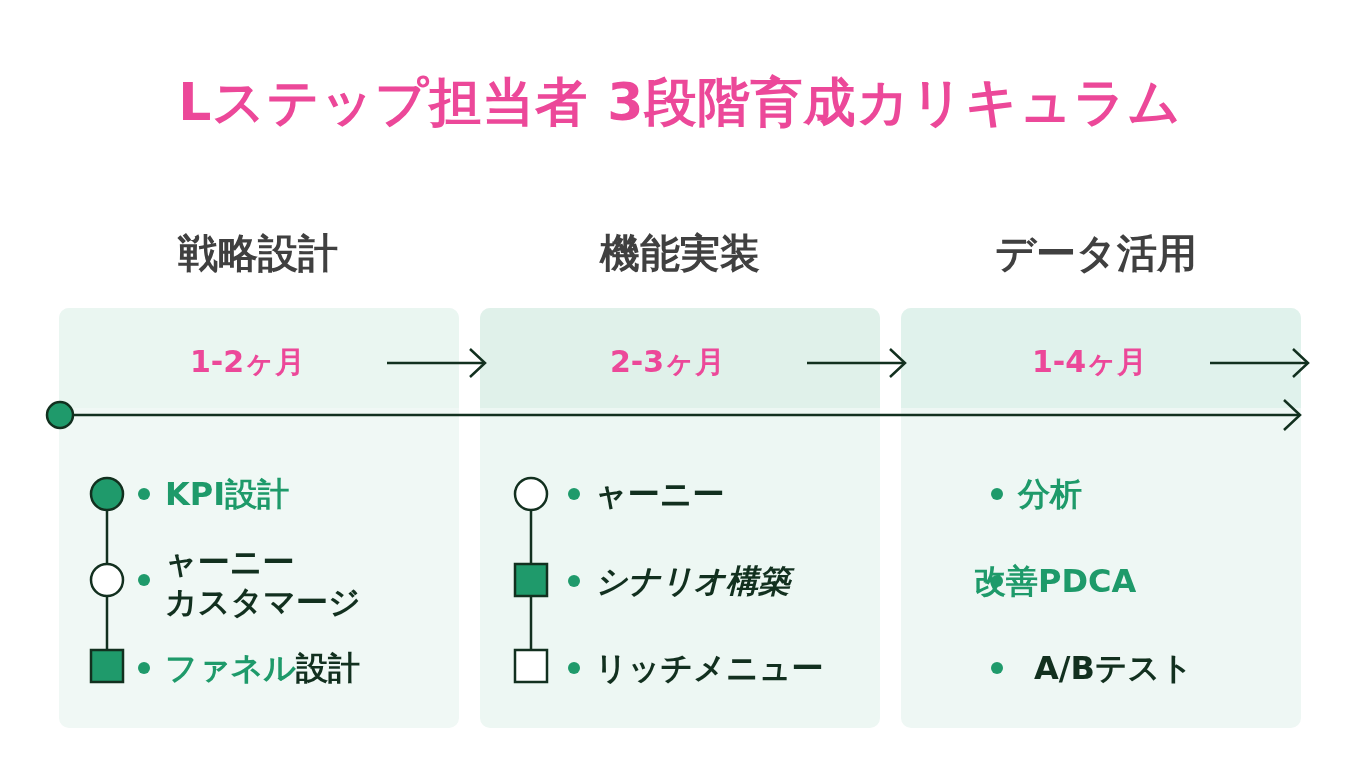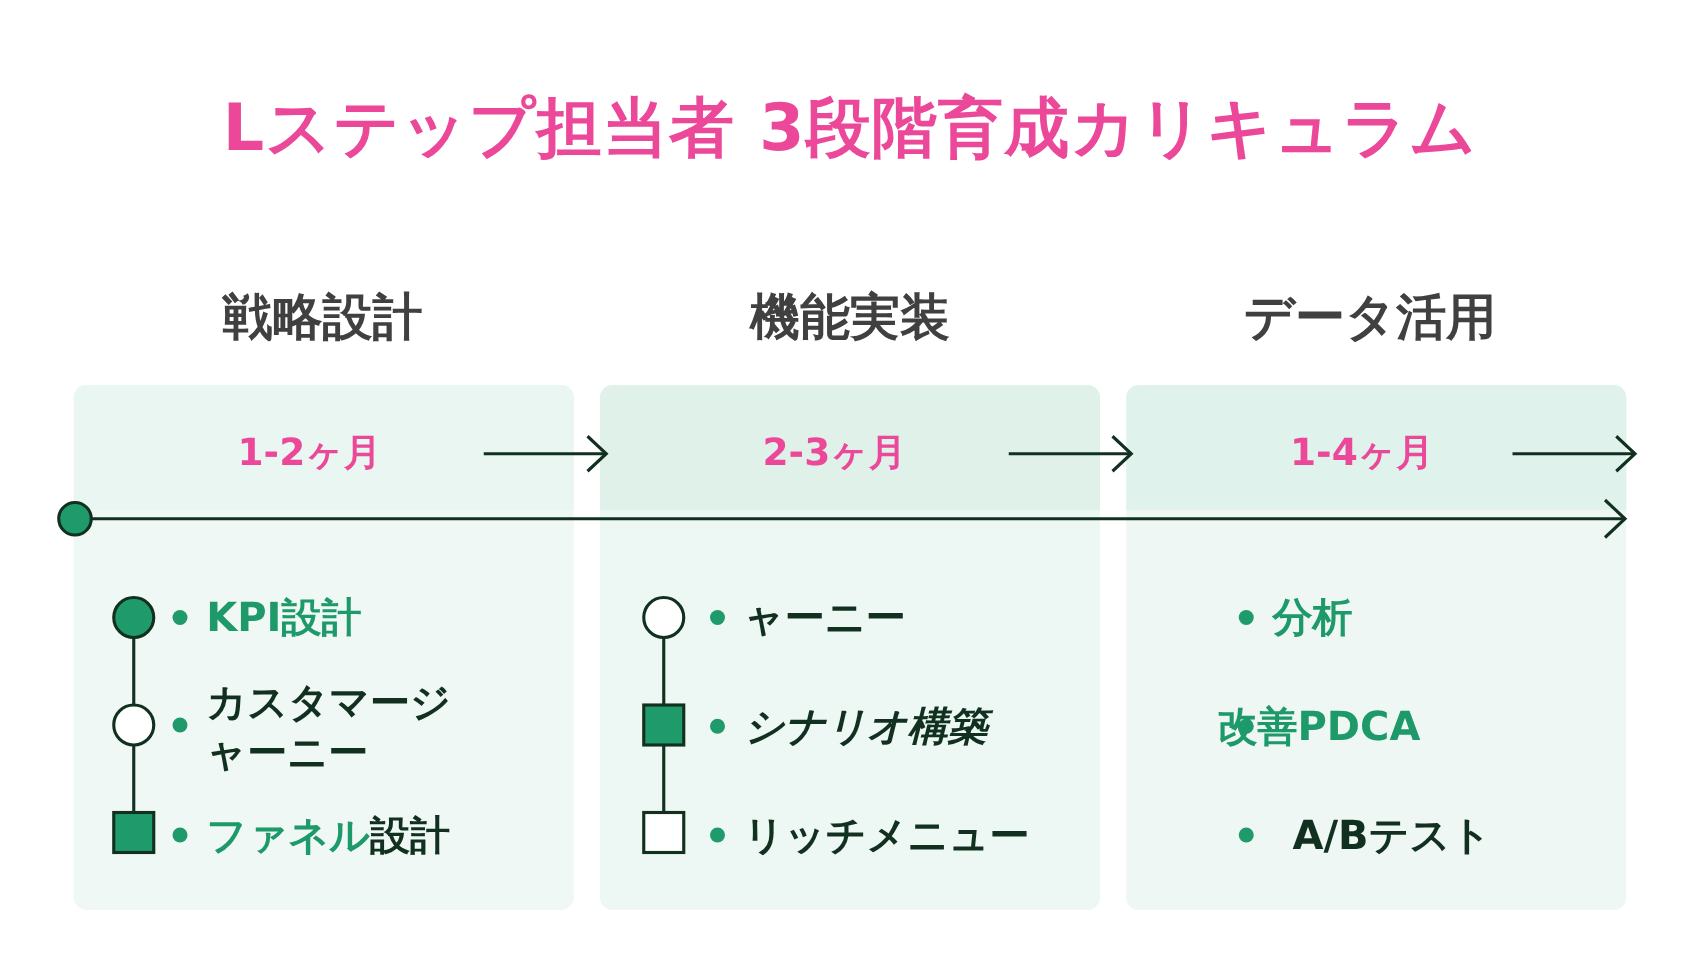--- a/index.html
+++ b/index.html
@@ -80,22 +80,22 @@
   <circle cx="21" cy="20" r="16" fill="#1f9a6b" stroke="#12301f" stroke-width="2.5"></circle>
   <circle cx="21" cy="106" r="16" fill="#ffffff" stroke="#12301f" stroke-width="2.5"></circle>
   <rect x="5" y="176" width="32" height="32" fill="#1f9a6b" stroke="#12301f" stroke-width="2.5"></rect>
 </svg>
 
 <span class="bullet" style="left:138px; top:488px;"></span>
 <div class="item green" style="left:165px; top:474px;">KPI設計</div>
 
 <span class="bullet" style="left:138px; top:574px;"></span>
 <div class="item" style="left:165px; top:542px; line-height:40px;">
+  <div>ャーニー</div>
   <div>カスタマージ</div>
-  <div>ャーニー</div>
 </div>
 
 <span class="bullet" style="left:138px; top:662px;"></span>
 <div class="item" style="left:165px; top:648px;">
   <span style="color:#1e9a6a;">ファネル</span><span>設計</span>
 </div>
 
 <svg class="marker-svg" style="left:510px; top:474px;" width="44" height="216">
   <line x1="21" y1="36" x2="21" y2="176" stroke="#12301f" stroke-width="2.5"></line>
   <circle cx="21" cy="20" r="16" fill="#ffffff" stroke="#12301f" stroke-width="2.5"></circle>

